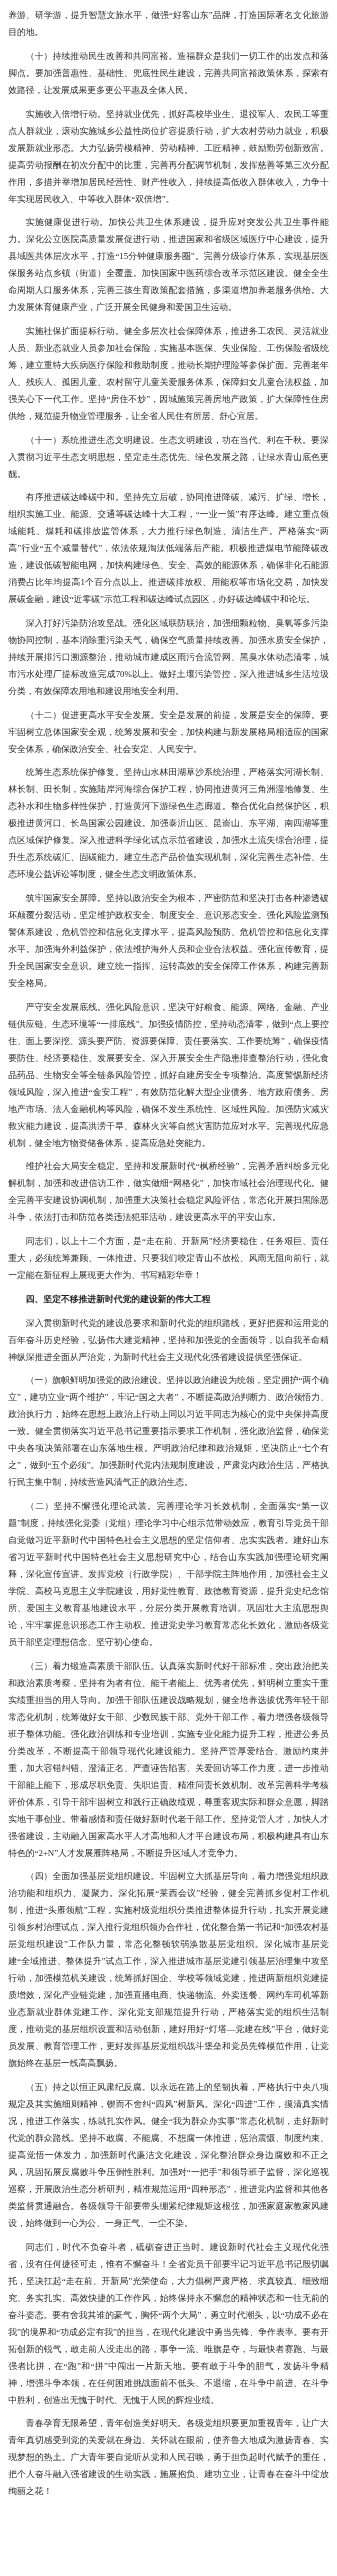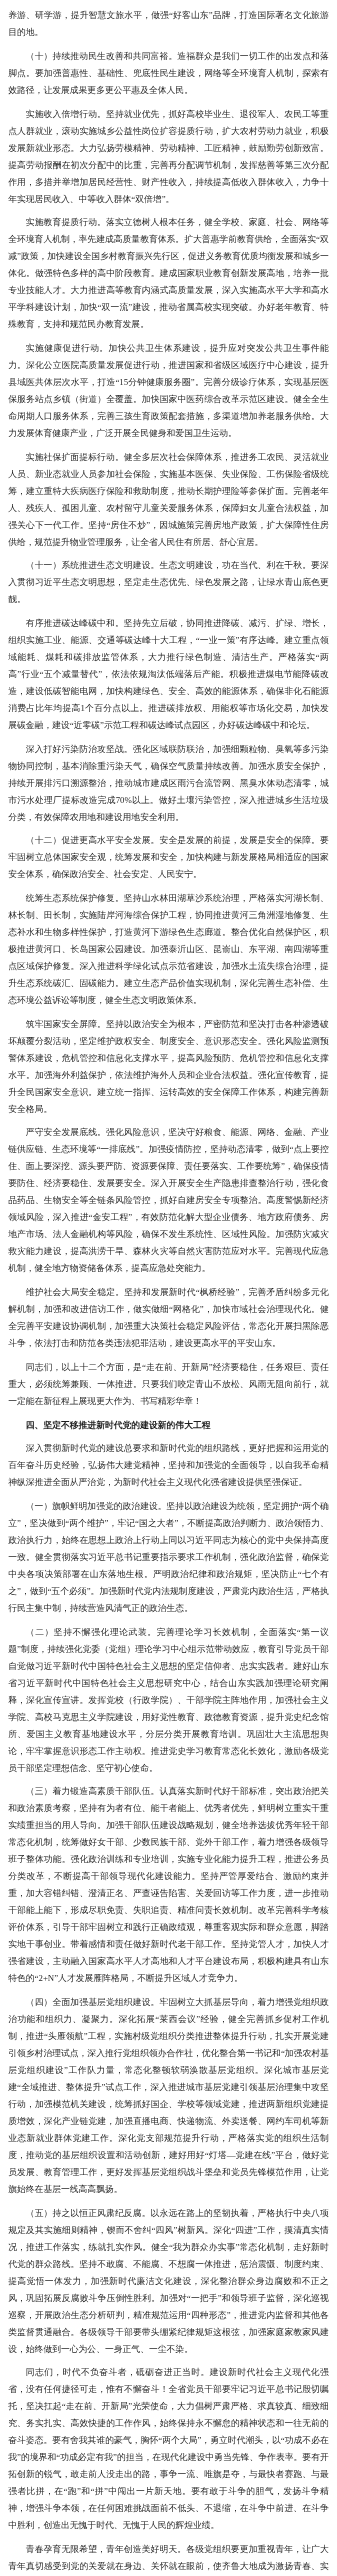--- a/index.html
+++ b/index.html
@@ -17,37 +17,36 @@
   }
   .article p { margin: 0 0 6.7px 0; text-indent: 2em; }
   .article p.cont { text-indent: 0; }
   .article p.heading { font-weight: bold; }
 </style>
 </head>
 <body>
 
 <div class="article">
     <p class="cont">养游、研学游，提升智慧文旅水平，做强“好客山东”品牌，打造国际著名文化旅游目的地。</p>
-    <p>（十）持续推动民生改善和共同富裕。造福群众是我们一切工作的出发点和落脚点。要加强普惠性、基础性、兜底性民生建设，网络等全环境育人机制，探索有效路径，让发展成果更多更公平惠及全体人民。</p>
+    <p>（十）持续推动民生改善和共同富裕。造福群众是我们一切工作的出发点和落脚点。要加强普惠性、基础性、兜底性民生建设，完善共同富裕政策体系，探索有效路径，让发展成果更多更公平惠及全体人民。</p>
     <p>实施收入倍增行动。坚持就业优先，抓好高校毕业生、退役军人、农民工等重点人群就业，滚动实施城乡公益性岗位扩容提质行动，扩大农村劳动力就业，积极发展新就业形态。大力弘扬劳模精神、劳动精神、工匠精神，鼓励勤劳创新致富。提高劳动报酬在初次分配中的比重，完善再分配调节机制，发挥慈善等第三次分配作用，多措并举增加居民经营性、财产性收入，持续提高低收入群体收入，力争十年实现居民收入、中等收入群体“双倍增”。</p>
-    <p>实施教育提质行动。落实立德树人根本任务，健全学校、家庭、社会、网络等全环境育人机制，率先建成高质量教育体系。扩大普惠学前教育供给，全面落实“双减”政策，加快建设全国乡村教育振兴先行区，促进义务教育优质均衡发展和城乡一体化。做强特色多样的高中阶段教育。建成国家职业教育创新发展高地，培养一批专业技能人才。大力推进高等教育内涵式高质量发展，深入实施高水平大学和高水平学科建设计划，加快“双一流”建设，推动省属高校实现突破。办好老年教育、特殊教育，支持和规范民办教育发展。</p>
     <p>实施健康促进行动。加快公共卫生体系建设，提升应对突发公共卫生事件能力。深化公立医院高质量发展促进行动，推进国家和省级区域医疗中心建设，提升县域医共体层次水平，打造“15分钟健康服务圈”。完善分级诊疗体系，实现基层医保服务站点乡镇（街道）全覆盖。加快国家中医药综合改革示范区建设。健全全生命周期人口服务体系，完善三孩生育政策配套措施，多渠道增加养老服务供给。大力发展体育健康产业，广泛开展全民健身和爱国卫生运动。</p>
     <p>实施社保扩面提标行动。健全多层次社会保障体系，推进务工农民、灵活就业人员、新业态就业人员参加社会保险，实施基本医保、失业保险、工伤保险省级统筹，建立重特大疾病医疗保险和救助制度，推动长期护理险等参保扩面。完善老年人、残疾人、孤困儿童、农村留守儿童关爱服务体系，保障妇女儿童合法权益，加强关心下一代工作。坚持“房住不炒”，因城施策完善房地产政策，扩大保障性住房供给，规范提升物业管理服务，让全省人民住有所居、舒心宜居。</p>
     <p>（十一）系统推进生态文明建设。生态文明建设，功在当代、利在千秋。要深入贯彻习近平生态文明思想，坚定走生态优先、绿色发展之路，让绿水青山底色更靓。</p>
     <p>有序推进碳达峰碳中和。坚持先立后破，协同推进降碳、减污、扩绿、增长，组织实施工业、能源、交通等碳达峰十大工程，“一业一策”有序达峰。建立重点领域能耗、煤耗和碳排放监管体系，大力推行绿色制造、清洁生产。严格落实“两高”行业“五个减量替代”，依法依规淘汰低端落后产能。积极推进煤电节能降碳改造，建设低碳智能电网，加快构建绿色、安全、高效的能源体系，确保非化石能源消费占比年均提高1个百分点以上。推进碳排放权、用能权等市场化交易，加快发展碳金融，建设“近零碳”示范工程和碳达峰试点园区，办好碳达峰碳中和论坛。</p>
     <p>深入打好污染防治攻坚战。强化区域联防联治，加强细颗粒物、臭氧等多污染物协同控制，基本消除重污染天气，确保空气质量持续改善。加强水质安全保护，持续开展排污口溯源整治，推动城市建成区雨污合流管网、黑臭水体动态清零，城市污水处理厂提标改造完成70%以上。做好土壤污染管控，深入推进城乡生活垃圾分类，有效保障农用地和建设用地安全利用。</p>
     <p>（十二）促进更高水平安全发展。安全是发展的前提，发展是安全的保障。要牢固树立总体国家安全观，统筹发展和安全，加快构建与新发展格局相适应的国家安全体系，确保政治安全、社会安定、人民安宁。</p>
     <p>统筹生态系统保护修复。坚持山水林田湖草沙系统治理，严格落实河湖长制、林长制、田长制，实施陆岸河海综合保护工程，协同推进黄河三角洲湿地修复、生态补水和生物多样性保护，打造黄河下游绿色生态廊道。整合优化自然保护区，积极推进黄河口、长岛国家公园建设。加强泰沂山区、昆嵛山、东平湖、南四湖等重点区域保护修复。深入推进科学绿化试点示范省建设，加强水土流失综合治理，提升生态系统碳汇、固碳能力。建立生态产品价值实现机制，深化完善生态补偿、生态环境公益诉讼等制度，健全生态文明政策体系。</p>
     <p>筑牢国家安全屏障。坚持以政治安全为根本，严密防范和坚决打击各种渗透破坏颠覆分裂活动，坚定维护政权安全、制度安全、意识形态安全。强化风险监测预警体系建设，危机管控和信息化支撑水平，提高风险预防、危机管控和信息化支撑水平。加强海外利益保护，依法维护海外人员和企业合法权益。强化宣传教育，提升全民国家安全意识。建立统一指挥、运转高效的安全保障工作体系，构建完善新安全格局。</p>
     <p>严守安全发展底线。强化风险意识，坚决守好粮食、能源、网络、金融、产业链供应链、生态环境等“一排底线”。加强疫情防控，坚持动态清零，做到“点上要控住、面上要深挖、源头要严防、资源要保障、责任要落实、工作要统筹”，确保疫情要防住、经济要稳住、发展要安全。深入开展安全生产隐患排查整治行动，强化食品药品、生物安全等全链条风险管控，抓好自建房安全专项整治。高度警惕新经济领域风险，深入推进“金安工程”，有效防范化解大型企业债务、地方政府债务、房地产市场、法人金融机构等风险，确保不发生系统性、区域性风险。加强防灾减灾救灾能力建设，提高洪涝干旱、森林火灾等自然灾害防范应对水平。完善现代应急机制，健全地方物资储备体系，提高应急处突能力。</p>
     <p>维护社会大局安全稳定。坚持和发展新时代“枫桥经验”，完善矛盾纠纷多元化解机制，加强和改进信访工作，做实做细“网格化”，加快市域社会治理现代化。健全完善平安建设协调机制，加强重大决策社会稳定风险评估，常态化开展扫黑除恶斗争，依法打击和防范各类违法犯罪活动，建设更高水平的平安山东。</p>
     <p>同志们，以上十二个方面，是“走在前、开新局”经济要稳住，任务艰巨、责任重大，必须统筹兼顾、一体推进。只要我们咬定青山不放松、风雨无阻向前行，就一定能在新征程上展现更大作为、书写精彩华章！</p>
     <p class="heading">四、坚定不移推进新时代党的建设新的伟大工程</p>
     <p>深入贯彻新时代党的建设总要求和新时代党的组织路线，更好把握和运用党的百年奋斗历史经验，弘扬伟大建党精神，坚持和加强党的全面领导，以自我革命精神纵深推进全面从严治党，为新时代社会主义现代化强省建设提供坚强保证。</p>
-    <p>（一）旗帜鲜明加强党的政治建设。坚持以政治建设为统领，坚定拥护“两个确立”，坚决做到“两个维护”，牢记“国之大者”，不断提高政治判断力、政治领悟力、政治执行力，始终在思想上政治上行动上同以习近平同志为核心的党中央保持高度一致。健全贯彻落实习近平总书记重要指示要求工作机制，强化政治监督，确保党中央各项决策部署在山东落地生根。严明政治纪律和政治规矩，坚决防止“七个有之”，做到“五个必须”。加强新时代党内法规制度建设，严肃党内政治生活，严格执行民主集中制，持续营造风清气正的政治生态。</p>
+    <p>（一）旗帜鲜明加强党的政治建设。坚持以政治建设为统领，坚定拥护“两个确立”，建功立业“两个维护”，牢记“国之大者”，不断提高政治判断力、政治领悟力、政治执行力，始终在思想上政治上行动上同以习近平同志为核心的党中央保持高度一致。健全贯彻落实习近平总书记重要指示要求工作机制，强化政治监督，确保党中央各项决策部署在山东落地生根。严明政治纪律和政治规矩，坚决防止“七个有之”，做到“五个必须”。加强新时代党内法规制度建设，严肃党内政治生活，严格执行民主集中制，持续营造风清气正的政治生态。</p>
     <p>（二）坚持不懈强化理论武装。完善理论学习长效机制，全面落实“第一议题”制度，持续强化党委（党组）理论学习中心组示范带动效应，教育引导党员干部自觉做习近平新时代中国特色社会主义思想的坚定信仰者、忠实实践者。建好山东省习近平新时代中国特色社会主义思想研究中心，结合山东实践加强理论研究阐释，深化宣传宣讲。发挥党校（行政学院）、干部学院主阵地作用，加强社会主义学院、高校马克思主义学院建设，用好党性教育、政德教育资源，提升党史纪念馆所、爱国主义教育基地建设水平，分层分类开展教育培训。巩固壮大主流思想舆论，牢牢掌握意识形态工作主动权。推进党史学习教育常态化长效化，激励各级党员干部坚定理想信念、坚守初心使命。</p>
     <p>（三）着力锻造高素质干部队伍。认真落实新时代好干部标准，突出政治把关和政治素质考察，坚持有为者有位、能干者能上、优秀者优先，鲜明树立重实干重实绩重担当的用人导向。加强干部队伍建设战略规划，健全培养选拔优秀年轻干部常态化机制，统筹做好女干部、少数民族干部、党外干部工作，着力增强各级领导班子整体功能。强化政治训练和专业培训，实施专业化能力提升工程，推进公务员分类改革，不断提高干部领导现代化建设能力。坚持严管厚爱结合、激励约束并重，加大容错纠错、澄清正名、严查诬告陷害、关爱回访等工作力度，进一步推动干部能上能下，形成尽职免责、失职追责、精准问责长效机制。改革完善科学考核评价体系，引导干部牢固树立和践行正确政绩观，尊重客观实际和群众意愿，脚踏实地干事创业。带着感情和责任做好新时代老干部工作。坚持党管人才，加快人才强省建设，主动融入国家高水平人才高地和人才平台建设布局，积极构建具有山东特色的“2+N”人才发展雁阵格局，不断提升区域人才竞争力。</p>
     <p>（四）全面加强基层党组织建设。牢固树立大抓基层导向，着力增强党组织政治功能和组织力、凝聚力。深化拓展“莱西会议”经验，健全完善抓乡促村工作机制，推进“头雁领航”工程，实施村级党组织分类推进整体提升行动，扎实开展党建引领乡村治理试点，深入推行党组织领办合作社，优化整合第一书记和“加强农村基层党组织建设”工作队力量，常态化整顿软弱涣散基层党组织。深化城市基层党建“全域推进、整体提升”试点工作，深入推进城市基层党建引领基层治理集中攻坚行动，加强模范机关建设，统筹抓好国企、学校等领域党建，推进两新组织党建提质增效，深化产业链党建，加强直播电商、快递物流、外卖送餐、网约车司机等新业态新就业群体党建工作。深化党支部规范提升行动，严格落实党的组织生活制度，推动党的基层组织设置和活动创新，建好用好“灯塔—党建在线”平台，做好党员发展、教育管理工作，更好发挥基层党组织战斗堡垒和党员先锋模范作用，让党旗始终在基层一线高高飘扬。</p>
     <p>（五）持之以恒正风肃纪反腐。以永远在路上的坚韧执着，严格执行中央八项规定及其实施细则精神，锲而不舍纠“四风”树新风。深化“四进”工作，摸清真实情况，推进工作落实，练就扎实作风。健全“我为群众办实事”常态化机制，走好新时代党的群众路线。坚持不敢腐、不能腐、不想腐一体推进，惩治震慑、制度约束、提高觉悟一体发力，加强新时代廉洁文化建设，深化整治群众身边腐败和不正之风，巩固拓展反腐败斗争压倒性胜利。加强对“一把手”和领导班子监督，深化巡视巡察，开展政治生态分析研判，精准规范运用“四种形态”，推进党内监督和其他各类监督贯通融合。各级领导干部要带头绷紧纪律规矩这根弦，加强家庭家教家风建设，始终做到一心为公、一身正气、一尘不染。</p>
     <p>同志们，时代不负奋斗者，砥砺奋进正当时。建设新时代社会主义现代化强省，没有任何捷径可走，惟有不懈奋斗！全省党员干部要牢记习近平总书记殷切嘱托，坚决扛起“走在前、开新局”光荣使命，大力倡树严肃严格、求真较真、细致细究、务实扎实、高效快捷的工作作风，始终保持永不懈怠的精神状态和一往无前的奋斗姿态。要有舍我其谁的豪气，胸怀“两个大局”，勇立时代潮头，以“功成不必在我”的境界和“功成必定有我”的担当，在现代化建设中勇当先锋、争作表率。要有开拓创新的锐气，敢走前人没走出的路，事争一流、唯旗是夺，与最快者赛跑、与最强者比拼，在“跑”和“拼”中闯出一片新天地。要有敢于斗争的胆气，发扬斗争精神，增强斗争本领，在任何困难挑战面前不低头、不退缩，在斗争中前进、在斗争中胜利，创造出无愧于时代、无愧于人民的辉煌业绩。</p>
     <p>青春孕育无限希望，青年创造美好明天。各级党组织要更加重视青年，让广大青年真切感受到党的关爱就在身边、关怀就在眼前，使齐鲁大地成为激扬青春、实现梦想的热土。广大青年要自觉听从党和人民召唤，勇于担负起时代赋予的重任，把个人奋斗融入强省建设的生动实践，施展抱负、建功立业，让青春在奋斗中绽放绚丽之花！</p>
   </div>
 
 
 </body></html>

